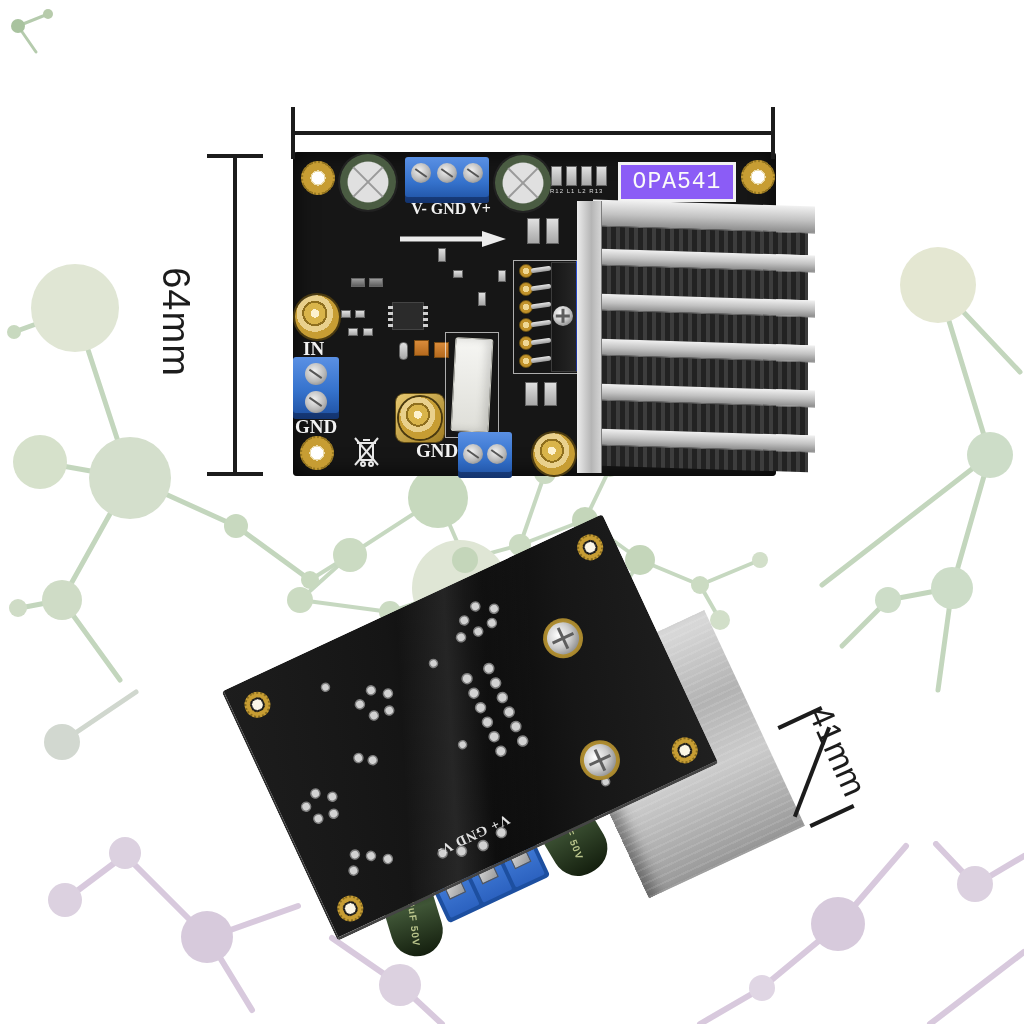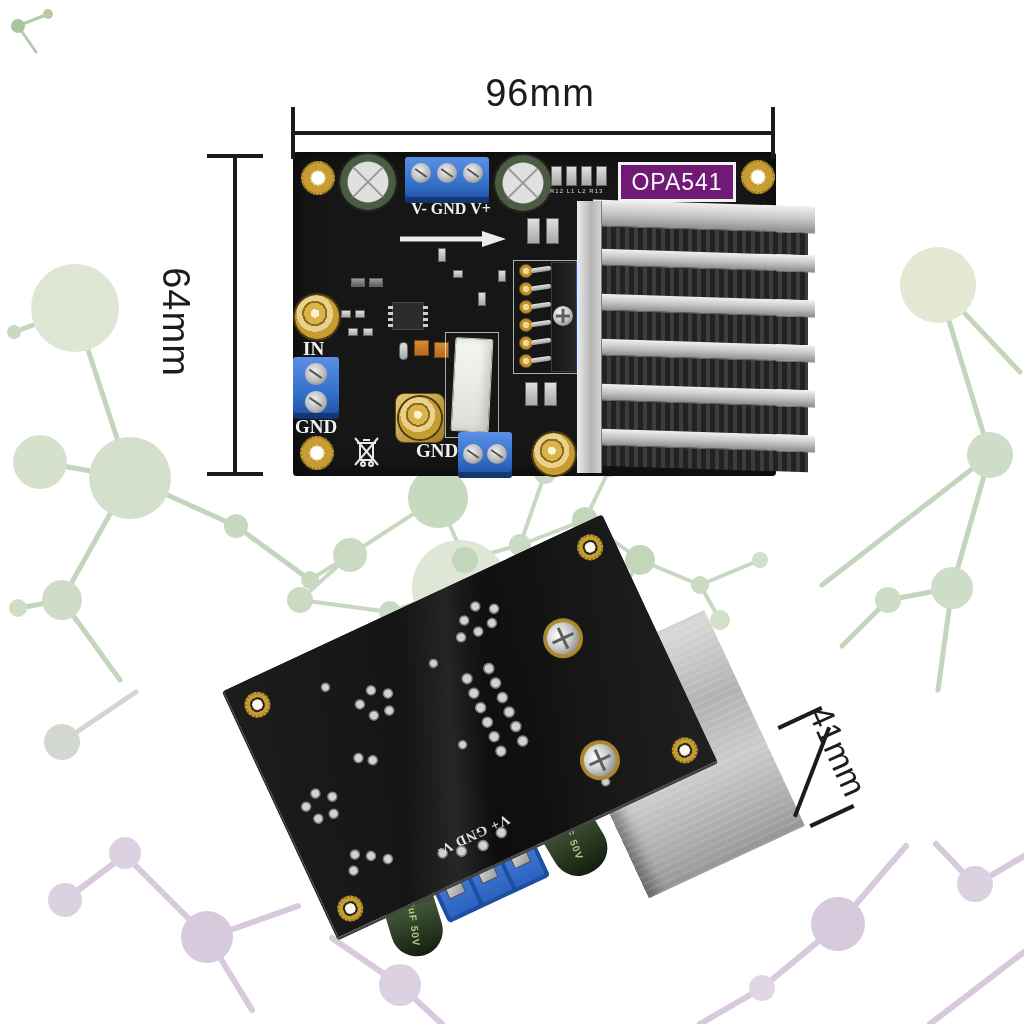--- a/index.html
+++ b/index.html
@@ -40,22 +40,22 @@
         background:#9a9a9a;transform:translate(-50%,-50%) rotate(45deg);}
   .ecap::after{transform:translate(-50%,-50%) rotate(-45deg);}
   .term{position:absolute;background:linear-gradient(180deg,#5a90e4,var(--c-terminal-blue,#3572cc) 55%,
         var(--c-terminal-blue-dark,#1d4fa0));border-radius:3px;box-shadow:inset 0 -6px 0 rgba(0,0,20,.35);}
   .tscrew{position:absolute;border-radius:50%;
         background:radial-gradient(circle at 42% 38%,#f2f2f2,#b9b9b9 55%,#8a8a8a 85%);}
   .tscrew::after{content:"";position:absolute;left:15%;top:46%;width:70%;height:2px;background:#555;
         transform:rotate(35deg);}
   .silk{position:absolute;color:var(--c-silk-white,#f2f2f2);font-family:"Liberation Serif",serif;
         font-weight:700;z-index:3;white-space:nowrap;}
-  .label-box{position:absolute;border:3px solid #f2f2f2;background:#701a75;color:#fafafa;
-        font-family:Liberation Sans, sans-serif;display:flex;align-items:center;justify-content:center;
+  .label-box{position:absolute;border:3px solid #f2f2f2;background:#8b5cf6;color:#fafafa;
+        font-family:Liberation Mono, monospace;display:flex;align-items:center;justify-content:center;
         letter-spacing:1px;}
   .smd{position:absolute;background:linear-gradient(180deg,#e0e0e0,#a8a8a8);
        border:1px solid #666;box-sizing:border-box;}
   .smd.dark{background:linear-gradient(180deg,#9c9c9c,#5f5f5f);}
   .smd.orange{background:linear-gradient(180deg,#d98b3a,#b56a1e);border-color:#7a4a12;}
   .soic{position:absolute;background:#2b2b2b;border:1px solid #444;}
   .soic i{position:absolute;width:5px;height:3px;background:#cfcfcf;}
   .sma{position:absolute;border-radius:50%;
        background:radial-gradient(circle at 45% 42%,#fdf2cf 0 12%,#d9b44a 12% 30%,#8f6f1e 30% 36%,
                   #e9d08c 36% 52%,var(--c-gold,#c79d33) 52% 76%,#7a5e17 76% 84%,#d9b44a 84% 100%);
@@ -450,21 +450,20 @@
           <div class="fin-gap" style="height:28px;"></div>
       </div>
       <div class="fin">
         <div class="fin-face" style="height:16px;"></div>
           <div class="fin-gap" style="height:20px;"></div>
       </div>
     </div>
     <div class="hs-base"></div>
   </div>
 
-  <div class="dimtext" style="left:440px;top:72px;width:200px;text-align:center;">96mm</div>
   <div class="dimline" style="left:293px;top:131px;width:482px;height:4px;"></div>
   <div class="dimline" style="left:291px;top:107px;width:4px;height:52px;"></div>
   <div class="dimline" style="left:771px;top:107px;width:4px;height:52px;"></div>
 
   <div class="dimtext rot90" style="left:95px;top:300px;width:160px;height:44px;text-align:center;">64mm</div>
   <div class="dimline" style="left:233px;top:156px;width:4px;height:320px;"></div>
   <div class="dimline" style="left:207px;top:154px;width:56px;height:4px;"></div>
   <div class="dimline" style="left:207px;top:472px;width:56px;height:4px;"></div>
 
 </div>

